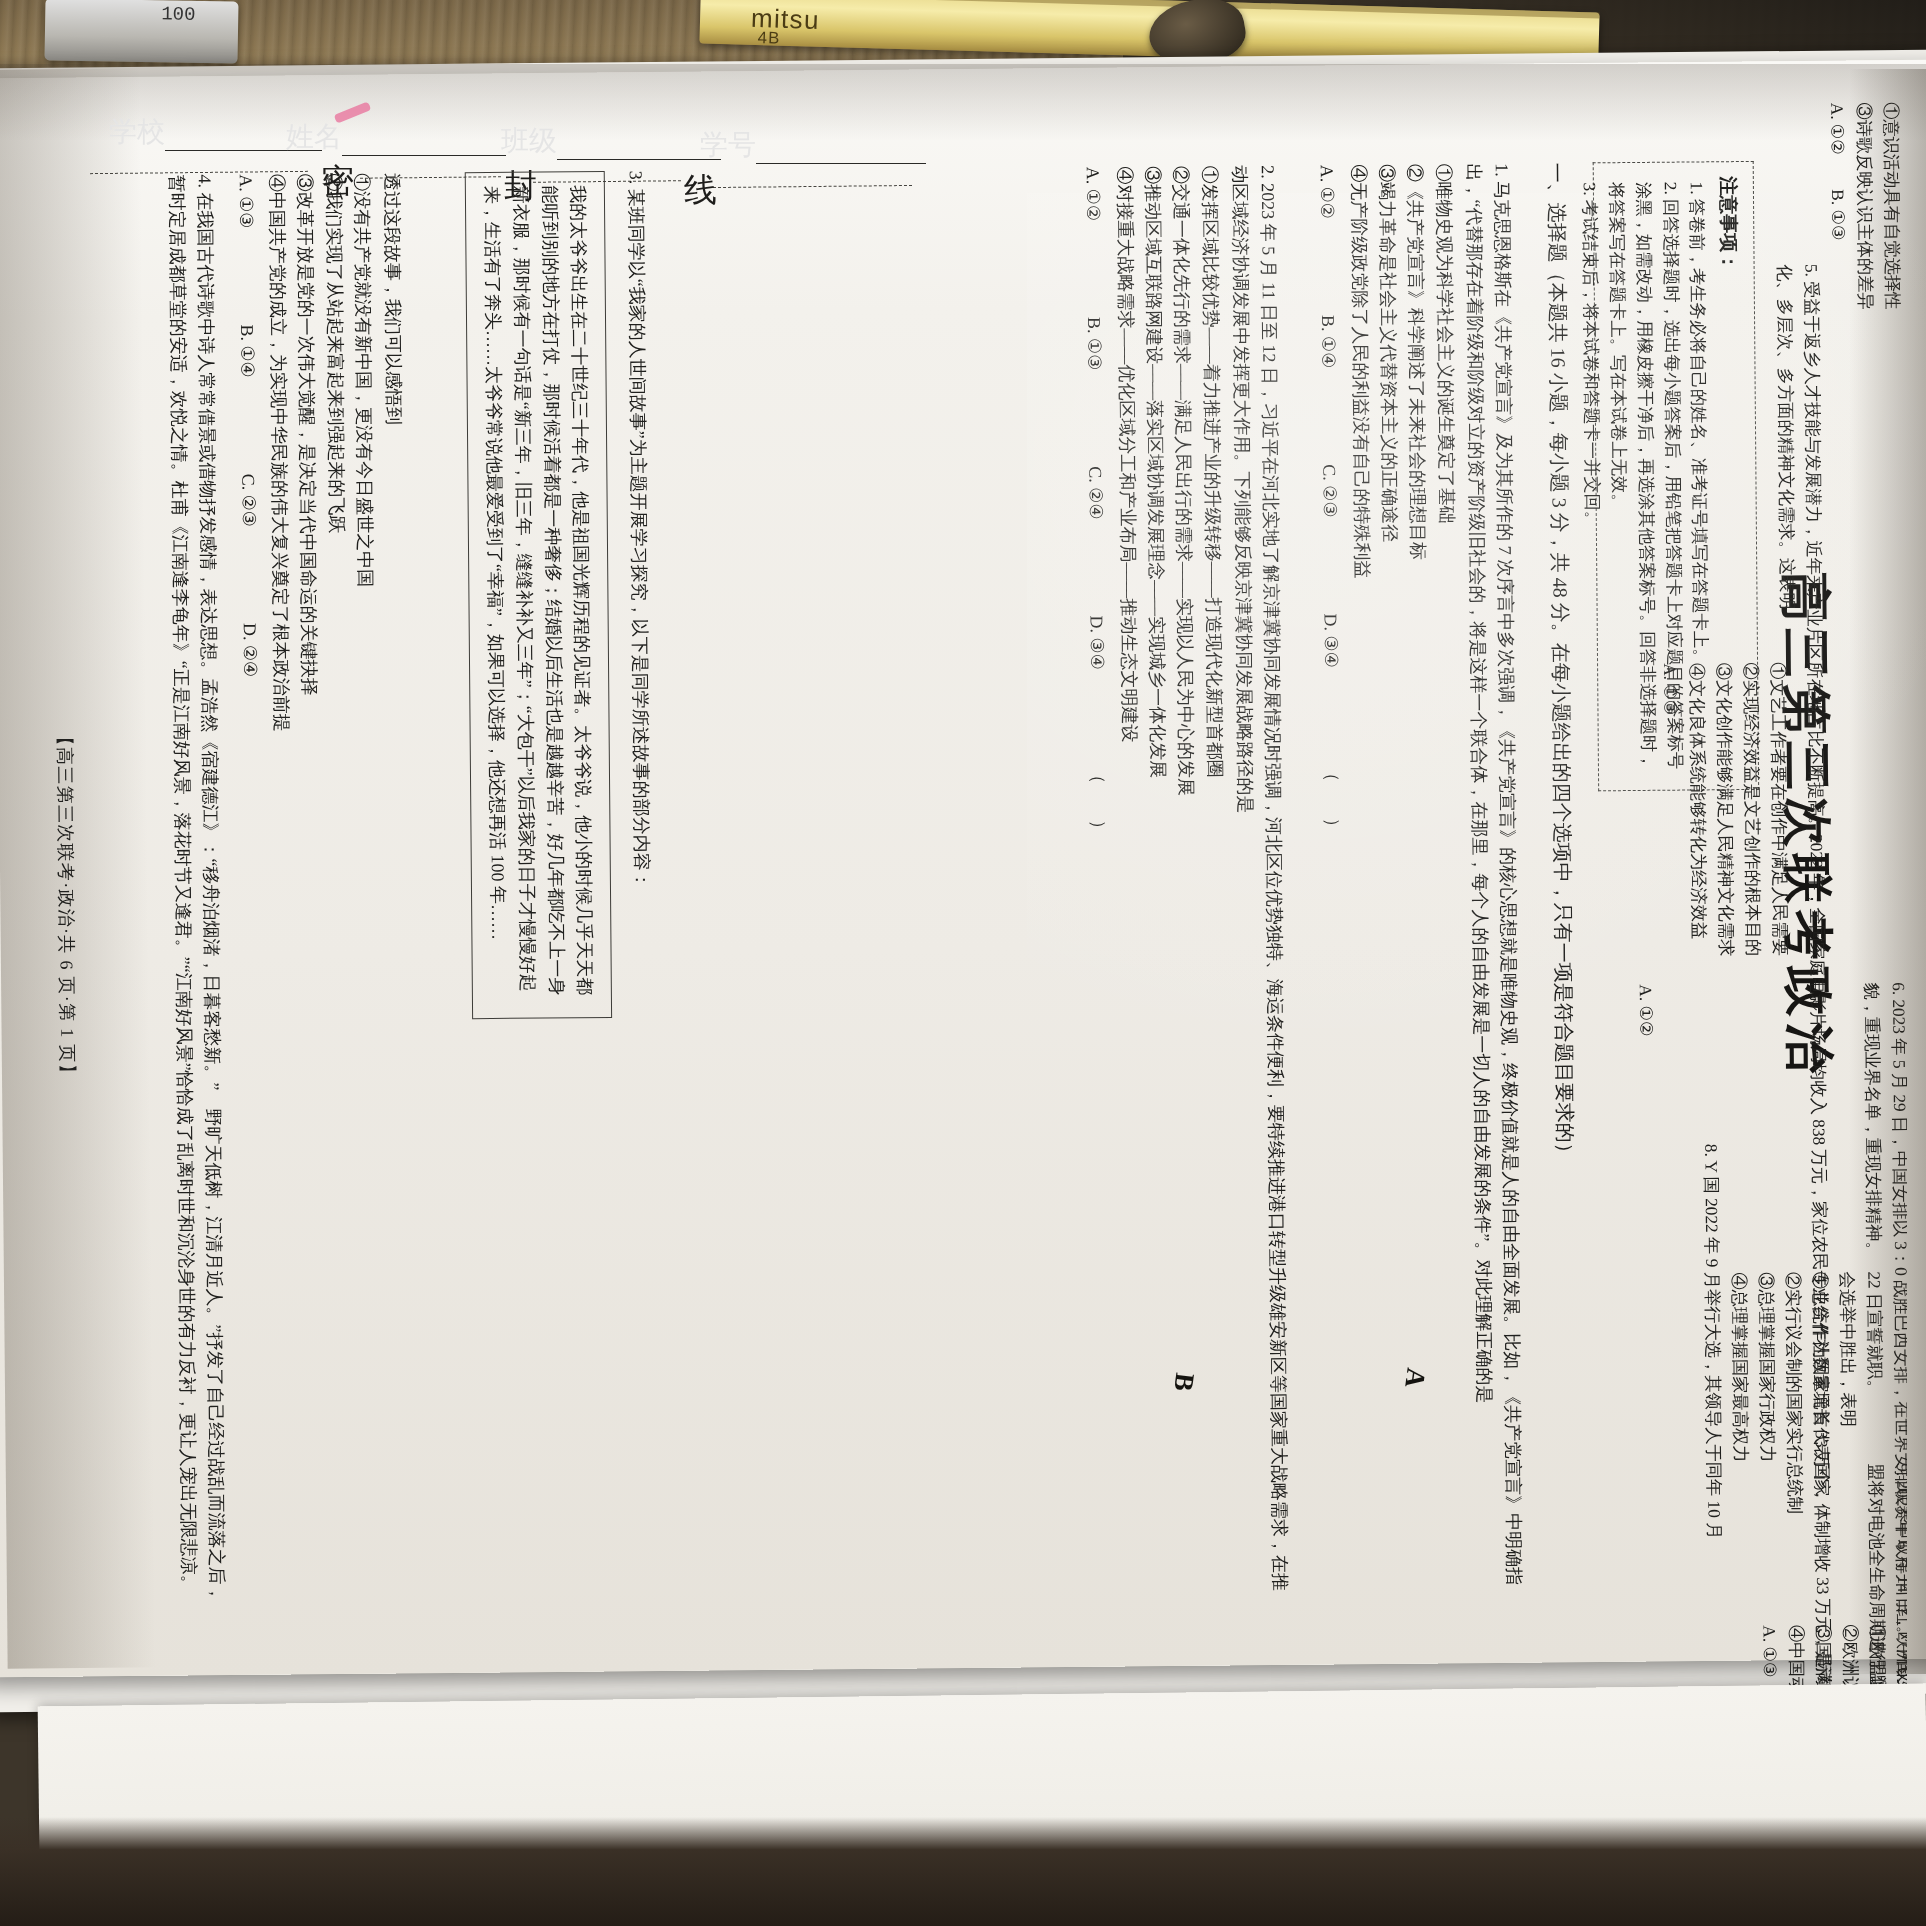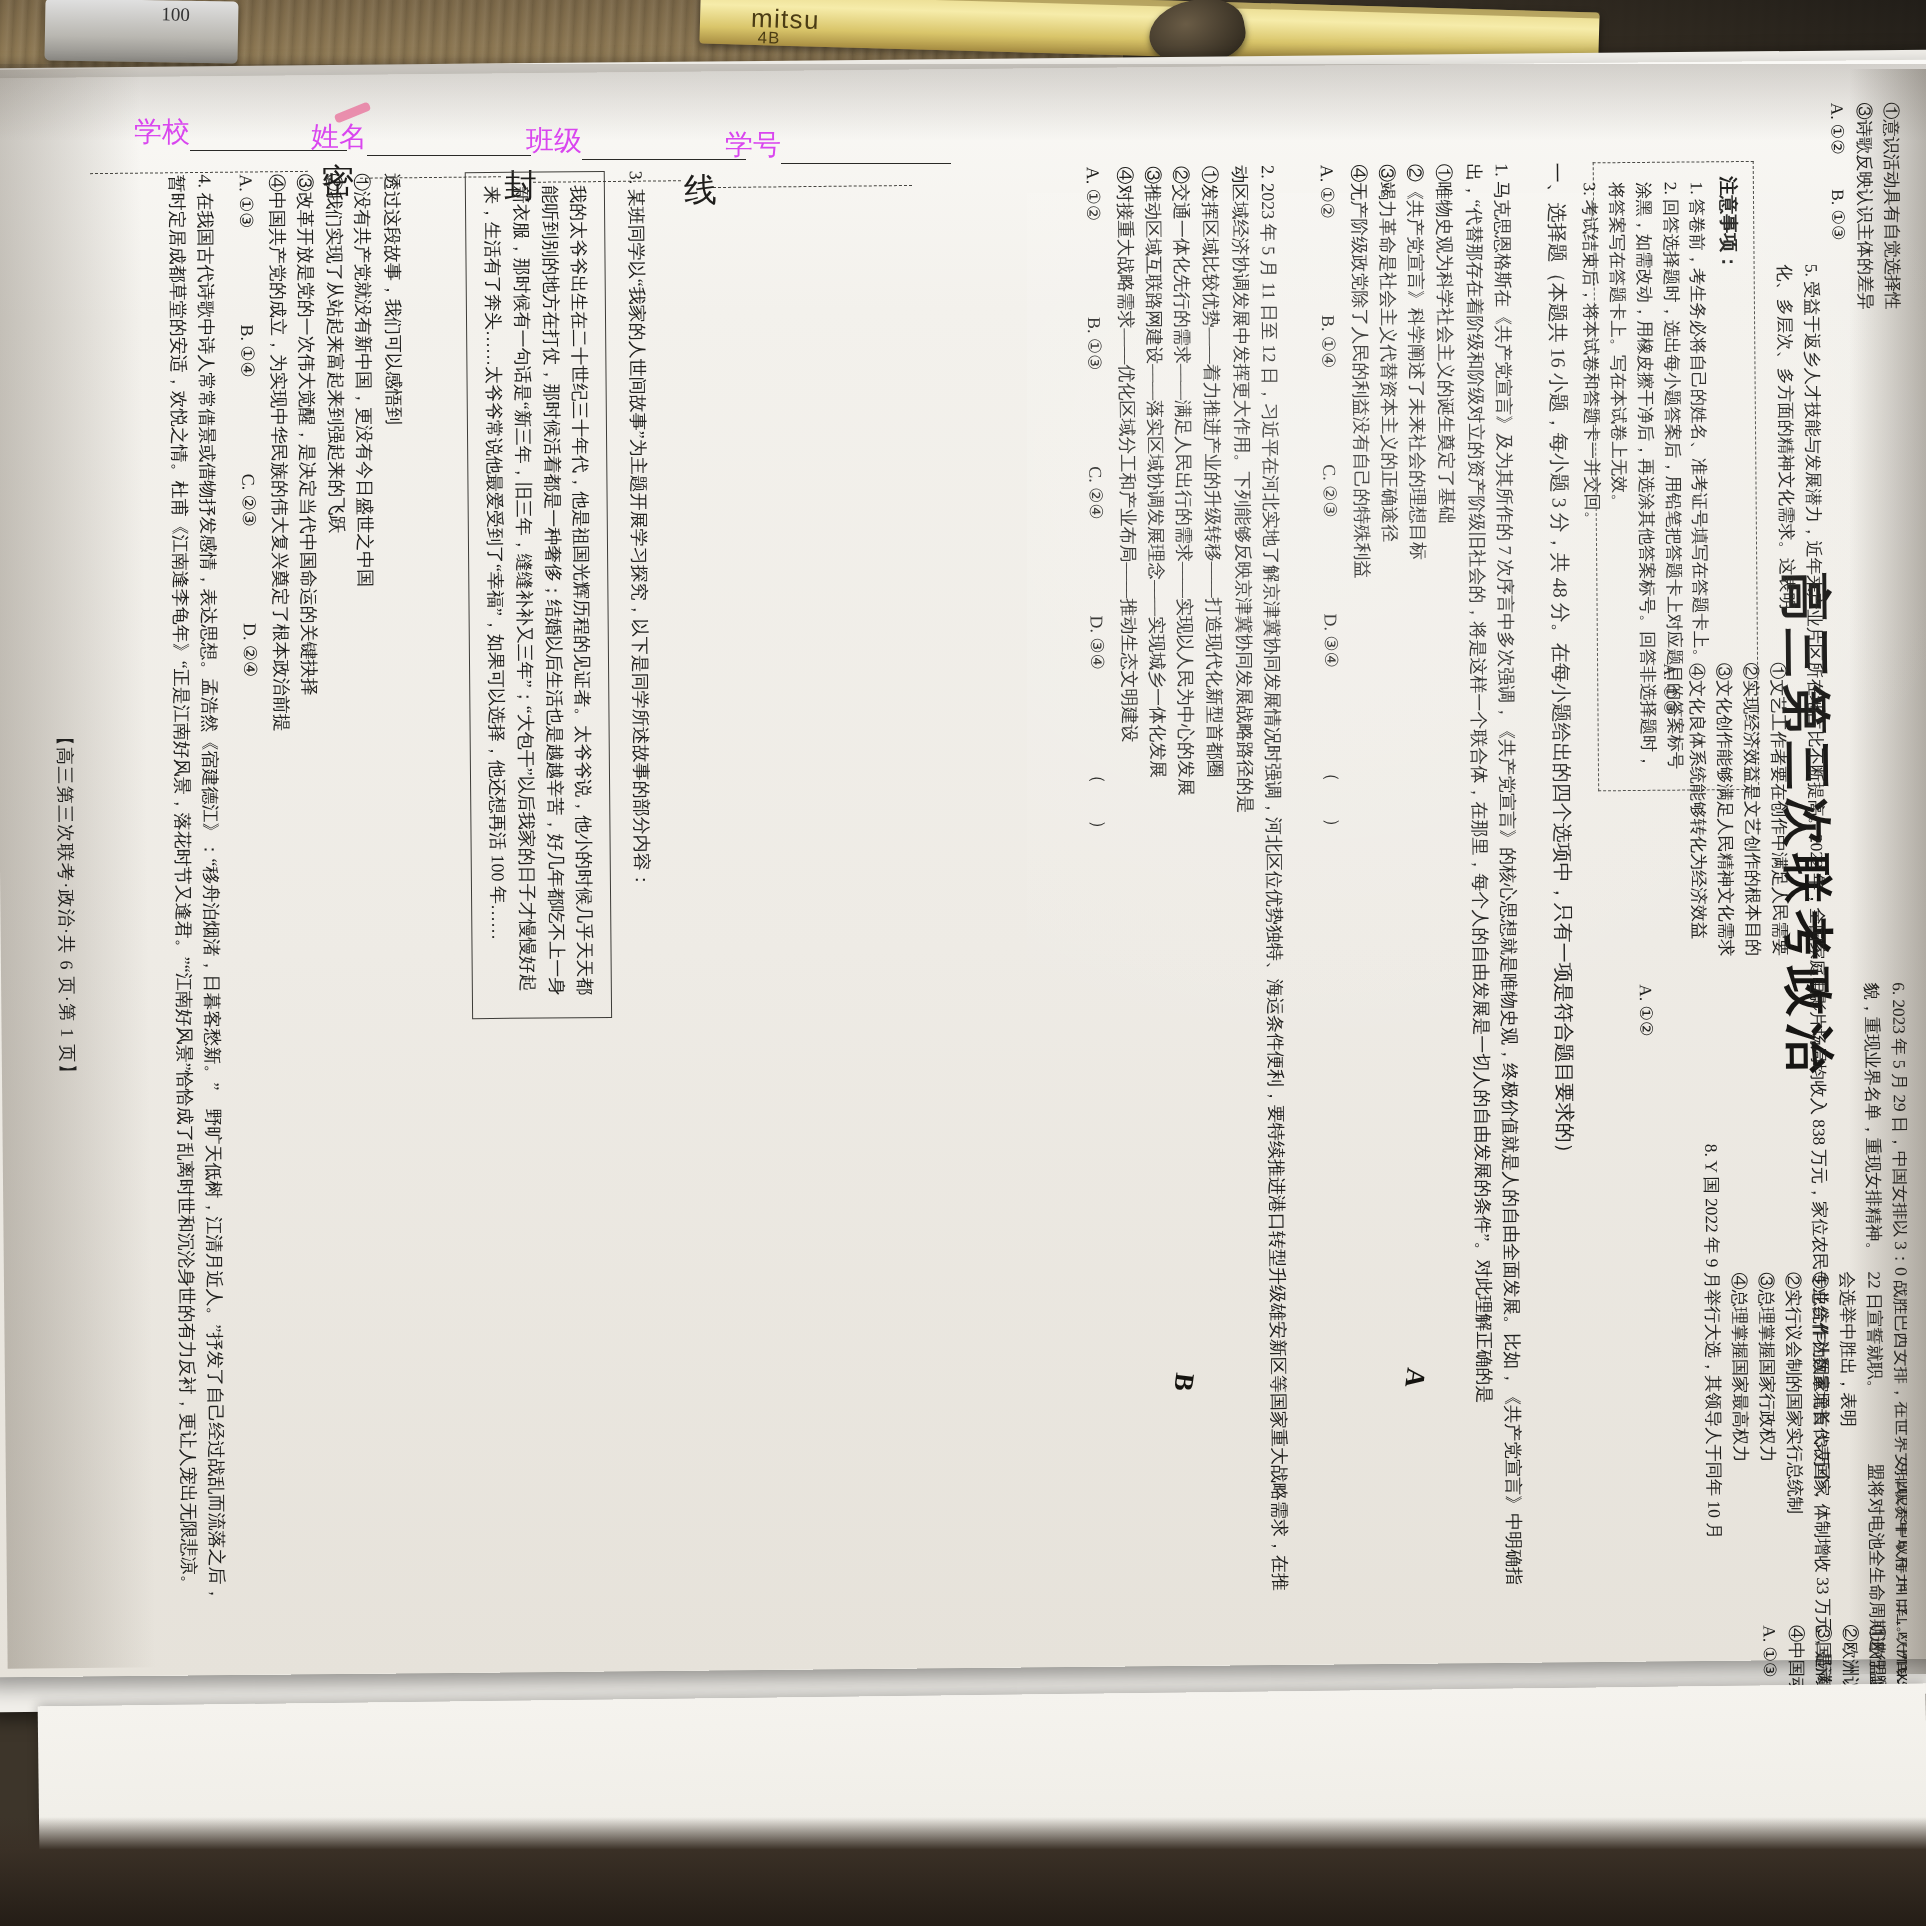--- a/index.html
+++ b/index.html
@@ -81,21 +81,21 @@
     position: absolute;
     left: 45px; top: 0;
     width: 193px; height: 62px;
     background: linear-gradient(180deg, #e0e0e0 0%, #b9b7b1 60%, #8c8a85 100%);
     border-radius: 5.1px;
     transform: rotate(1deg);
     box-shadow: 0 3.2px 7.7px rgba(0,0,0,0.4);
   }
   .sharpener-label {
     position: absolute; left: 116px; top: 2.6px;
-    font-size: 19px; color: #333; font-family: Liberation Serif, serif;
+    font-size: 19px; color: #333; font-family: Liberation Mono, monospace;
   }
 
   
   .sheet-back {
     position: absolute;
     left: -19px; top: 59px;
     width: 1965px; height: 1644px;
     background: #f1efea;
     transform: rotate(-0.55deg);
     box-shadow: 0 6.4px 19px rgba(0,0,0,0.55);
@@ -224,23 +224,22 @@
   
   .hdr {
     position: absolute;
     left: 0; top: 0; width: 1926px; height: 1926px;
     pointer-events: none;
   }
   .hdr-field {
     position: absolute;
     font-size: 28px;
     font-family: "Liberation Serif", serif;
-    color: #d946ef;
+    color: #e5e5e5;
     white-space: nowrap;
-    margin-left: 25px;
   }
   .hdr-field .ul {
     display: inline-block;
     border-bottom: 1.9px solid #2a2a27;
     height: 24.4px;
     vertical-align: bottom;
   }
   .dash-line {
     position: absolute;
     border-top: 1.9px dashed #45443f;

